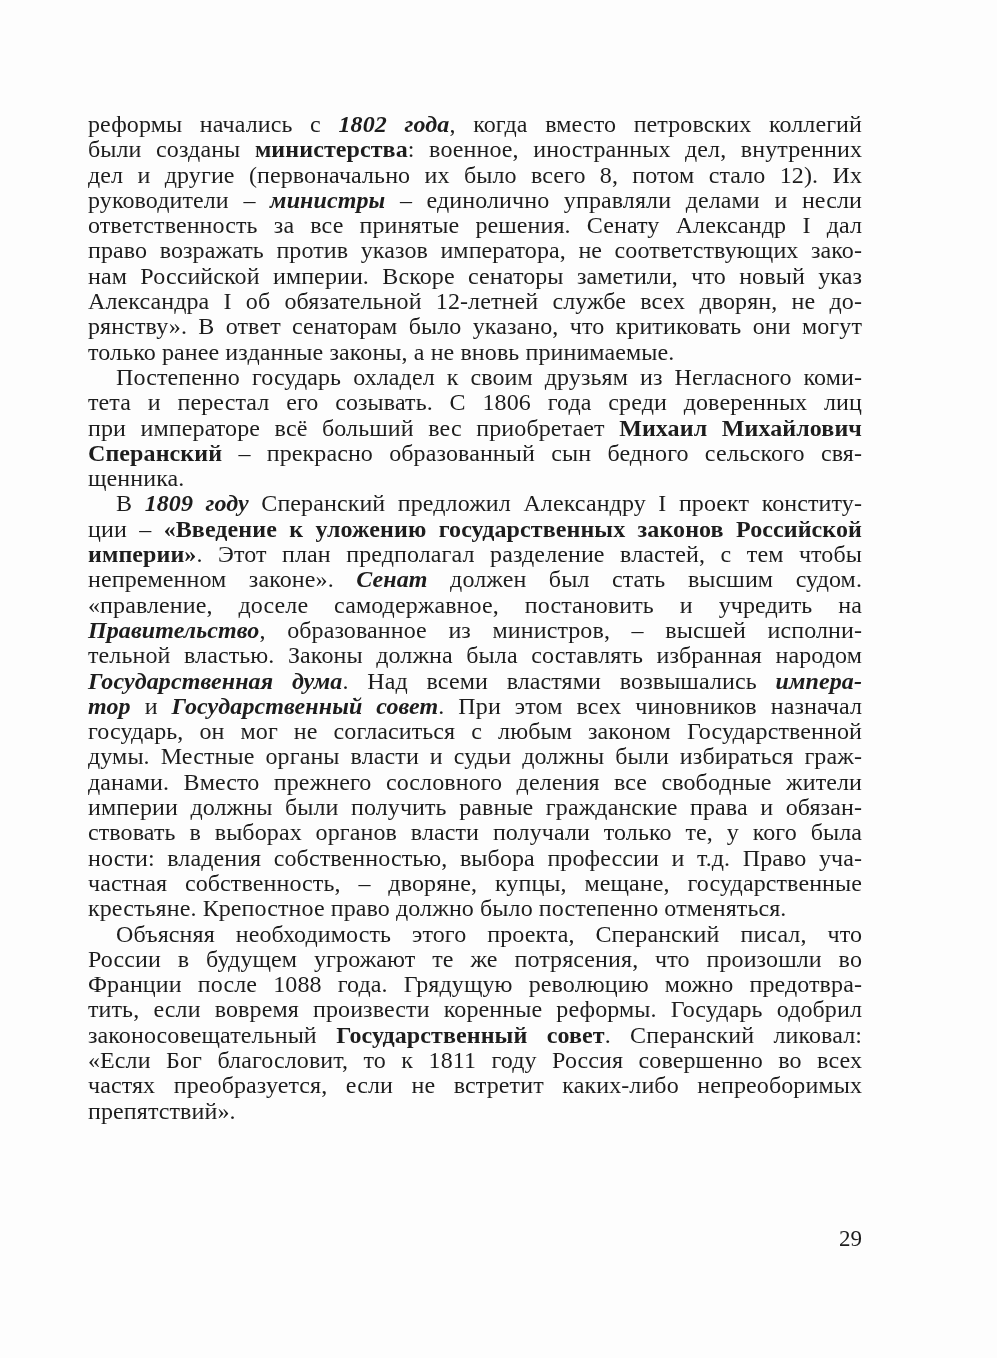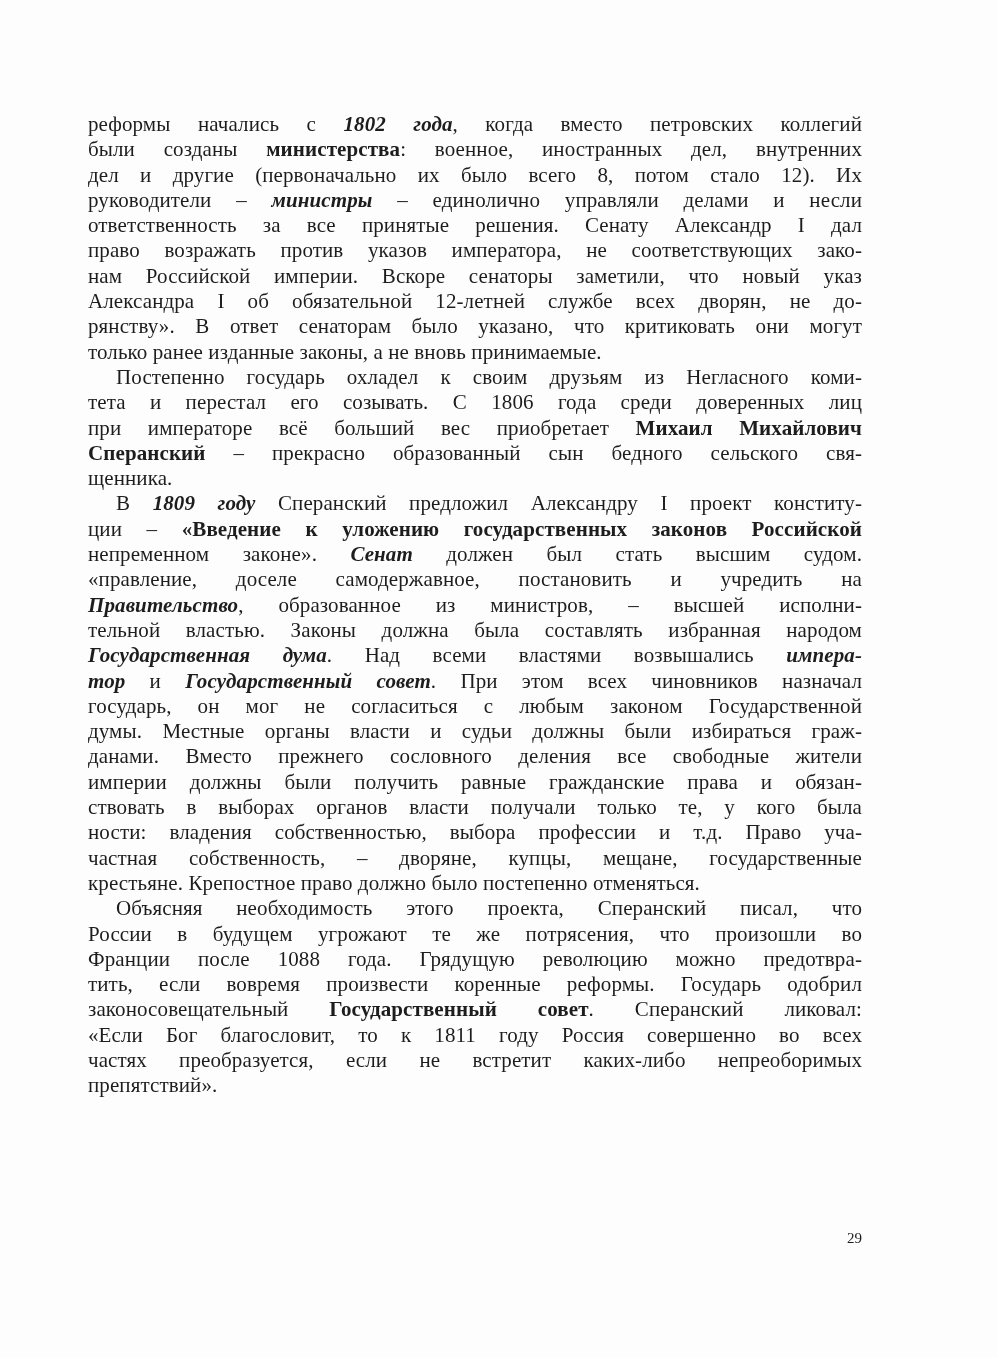--- a/index.html
+++ b/index.html
@@ -14,21 +14,21 @@
     background: #fdfdfd;
     font-family: "Liberation Serif", "DejaVu Serif", serif;
     color: #1d1d1d;
     overflow: hidden;
   }
   .text-block {
     position: absolute;
     left: 88px;
     top: 112px;
     width: 774px;
-    font-size: 21px;
+    font-size: 24px;
     line-height: 25.3px;
     letter-spacing: 0.1px;
   }
   .para { margin: 0; }
   .line {
     text-align: justify;
     text-align-last: justify;
     -moz-text-align-last: justify;
     white-space: normal;
   }
@@ -40,21 +40,21 @@
     text-indent: 28px;
   }
   .bold { font-weight: bold; }
   .italic { font-style: italic; }
   .page-number {
     position: absolute;
     left: 88px;
     top: 1226px;
     width: 774px;
     text-align: right;
-    font-size: 15px;
+    font-size: 23px;
     line-height: 25px;
   }
 </style>
 </head>
 <body>
 
 <div class="page">
   <div class="text-block">
       <div class="para">
         <div class="line"><span>реформы начались с </span><span class="bold italic">1802 года</span><span>, когда вместо петровских коллегий</span></div>
@@ -71,20 +71,21 @@
       <div class="para">
         <div class="line first"><span>Постепенно государь охладел к своим друзьям из Негласного коми-</span></div>
         <div class="line"><span>тета и перестал его созывать. С 1806 года среди доверенных лиц</span></div>
         <div class="line"><span>при императоре всё больший вес приобретает </span><span class="bold">Михаил Михайлович</span></div>
         <div class="line"><span class="bold">Сперанский</span><span> – прекрасно образованный сын бедного сельского свя-</span></div>
         <div class="line last"><span>щенника.</span></div>
       </div>
       <div class="para">
         <div class="line first"><span>В </span><span class="bold italic">1809 году</span><span> Сперанский предложил Александру I проект конститу-</span></div>
         <div class="line"><span>ции – </span><span class="bold">«Введение к уложению государственных законов Российской</span></div>
+        <div class="line"><span class="bold">империи»</span><span>. Этот план предполагал разделение властей, с тем чтобы</span></div>
         <div class="line"><span>непременном законе». </span><span class="bold italic">Сенат</span><span> должен был стать высшим судом.</span></div>
         <div class="line"><span>«правление, доселе самодержавное, постановить и учредить на</span></div>
         <div class="line"><span class="bold italic">Правительство</span><span>, образованное из министров, – высшей исполни-</span></div>
         <div class="line"><span>тельной властью. Законы должна была составлять избранная народом</span></div>
         <div class="line"><span class="bold italic">Государственная дума</span><span>. Над всеми властями возвышались </span><span class="bold italic">импера-</span></div>
         <div class="line"><span class="bold italic">тор</span><span> и </span><span class="bold italic">Государственный совет</span><span>. При этом всех чиновников назначал</span></div>
         <div class="line"><span>государь, он мог не согласиться с любым законом Государственной</span></div>
         <div class="line"><span>думы. Местные органы власти и судьи должны были избираться граж-</span></div>
         <div class="line"><span>данами. Вместо прежнего сословного деления все свободные жители</span></div>
         <div class="line"><span>империи должны были получить равные гражданские права и обязан-</span></div>

